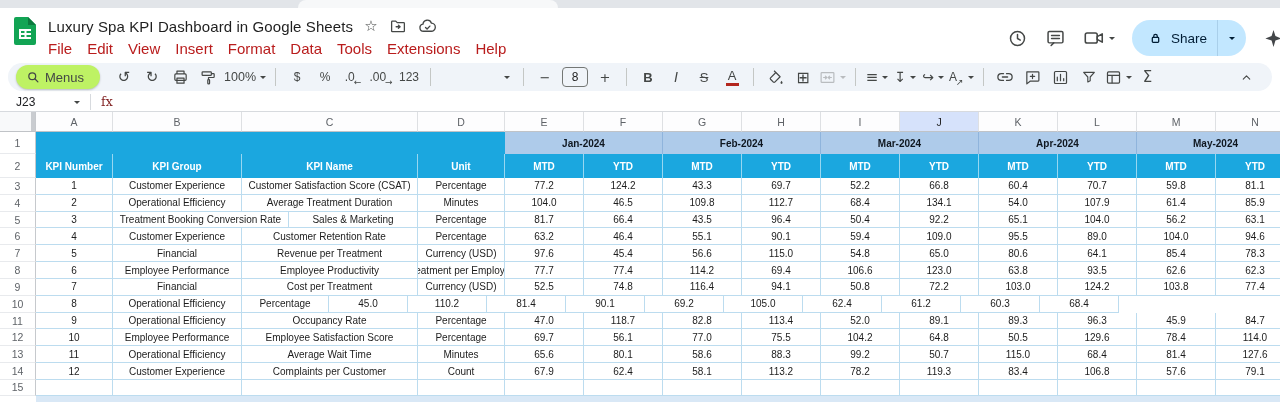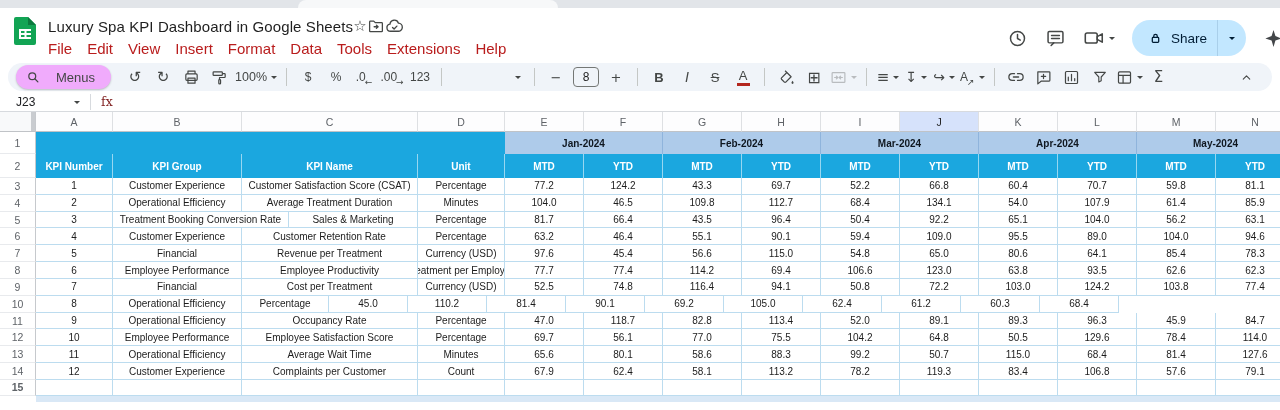--- a/index.html
+++ b/index.html
@@ -8,21 +8,21 @@
 
   
   .topstrip { height:8px; background:#E2E5E9; position:relative; }
   .topstrip .tabhint { position:absolute; left:298px; top:0; width:260px; height:8px;
     background:#F7F8F9; border-radius:9px 9px 0 0; }
 
   
   .titlebar { height:54px; background:#fff; display:flex; align-items:flex-start;
     padding:7px 0 0 14px; position:relative; }
   .logo { margin:2px 12px 0 0; flex:0 0 auto; }
-  .title-row { display:flex; align-items:center; height:22px; }
+  .title-row { display:flex; align-items:center; gap:11px; height:22px; }
   .doc-title { font-size:15px; color:#1F1F1F; letter-spacing:.1px; }
   .t-icon { color:#444746; display:flex; align-items:center; }
   .glyph { font-family:"DejaVu Sans", sans-serif; }
   .star-g { font-size:15px; line-height:1; color:#444746; }
   .menubar { display:flex; gap:15px; margin-top:3px; }
   .menu-item { font-size:15px; color:#b91c1c; cursor:default; }
 
   .right-cluster { position:absolute; right:-4px; top:12px; display:flex;
     align-items:center; gap:17px; }
   .hbtn { display:flex; align-items:center; color:#444746; }
@@ -32,22 +32,22 @@
     align-items:center; padding-left:15px; color:#001D35; }
   .share-label { font-size:13.5px; font-weight:500; margin:0 10px 0 7px; }
   .share-sep { width:1px; height:36px; background:#A9CFEA; }
   .share-caret-box { width:28px; height:36px; display:flex; align-items:center; justify-content:center; }
   .share .caret { border-top-color:#001D35; margin:0; }
 
   
   .toolbar-wrap { height:30px; padding:1px 8px 0; background:#fff; }
   .toolbar { height:28px; background:var(--tb); border-radius:14px; display:flex;
     align-items:center; padding:0 12px 0 8px; }
-  .menus-pill { height:24px; background:#f0abfc; border-radius:12px; display:flex; align-items:center;
-    gap:15px; padding:0 16px 0 10px; font-size:13px; color:#444746;
+  .menus-pill { height:24px; background:#bef264; border-radius:12px; display:flex; align-items:center;
+    gap:4px; padding:0 16px 0 10px; font-size:13px; color:#444746;
     box-shadow:0 1px 2px rgba(60,64,67,.3); margin-right:10px; }
   .tbtn { min-width:24px; height:24px; display:flex; align-items:center; justify-content:center;
     color:#444746; font-size:13px; border-radius:4px; margin:0 2px; position:relative; }
   .tdiv { width:1px; height:18px; background:#C4C7C5; margin:0 7px; flex:0 0 auto; }
   .zoomv { font-size:12.5px; }
   .numfmt { font-size:12px; }
   .ar { font-size:9px; align-self:flex-end; margin:0 0 2px -1px; }
   .fontdrop { width:74px; justify-content:flex-end; padding-right:4px; }
   .fsize { width:26px; height:20px; border:1px solid #747775; border-radius:4px; display:flex;
     align-items:center; justify-content:center; font-size:12px; color:#1F1F1F; margin:0 3px; }
@@ -80,21 +80,21 @@
   .corner::after { content:""; width:4px; height:100%; background:#C9CCD0; margin-left:auto; }
   .colhdr { background:#FDFDFE; color:#5F6368; font-size:10.5px; display:flex; align-items:center;
     justify-content:center; border-right:1px solid #DEE0E3; border-bottom:1px solid #C0C3C7; }
   .colhdr.selcol { background:var(--selcol); color:#1F1F1F; }
 
   .rowhdr { width:36px; flex:0 0 36px; background:#fff; color:#5F6368; font-size:10.5px;
     display:flex; align-items:center; justify-content:center;
     border-right:1px solid #C6C9CD; border-bottom:1px solid #E8EAED; }
 
   .r1 { height:22px; } .r2 { height:24px; }
-  .drow { height:16.833px; } .r15 { height:16px;font-weight:bold; }
+  .drow { height:16.833px; } .r15 { height:16px; }
 
   .cell { display:flex; align-items:center; justify-content:center; overflow:hidden;
     white-space:nowrap; font-size:10px; color:#1C1C1C; background:#fff;
     border-right:1px solid var(--gl); border-bottom:1px solid var(--gl); }
   .mergeAD { background:var(--blue); border-right:1px solid var(--blue); border-bottom:0; }
   .month { background:var(--band); color:#0F1720; font-weight:700;
     border-right:1px solid #8FB4DC; border-bottom:0; }
   .hdr { background:var(--blue); color:#fff; font-weight:700;
     border-right:1px solid rgba(255,255,255,.55); border-bottom:0; }
   .banding { height:6px; width:calc(100% - 36px); margin-left:36px; background:var(--strip); }

